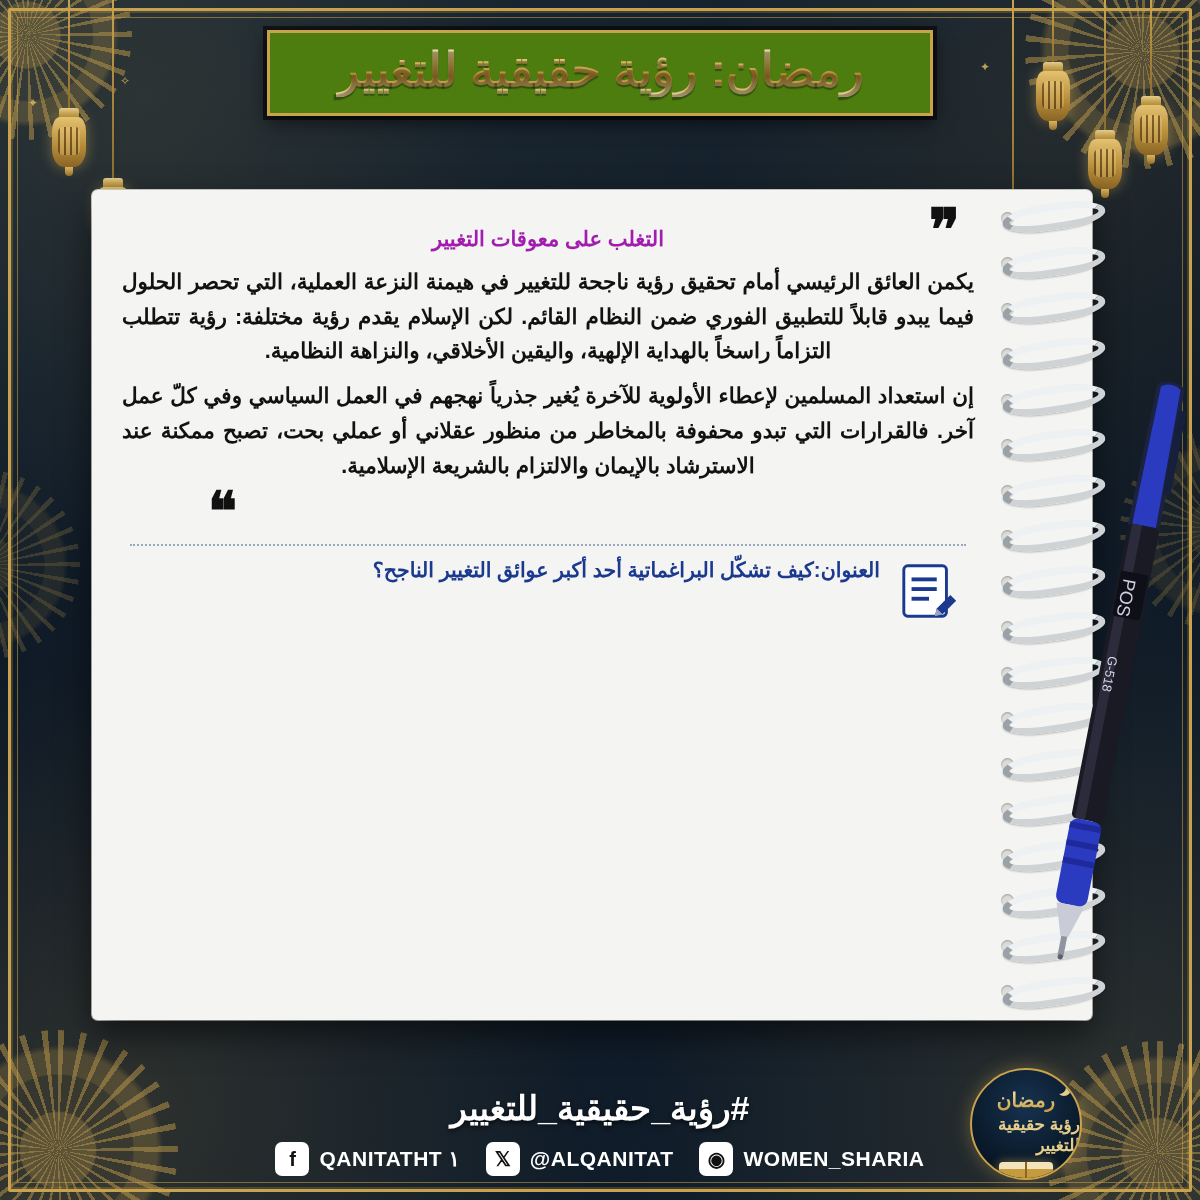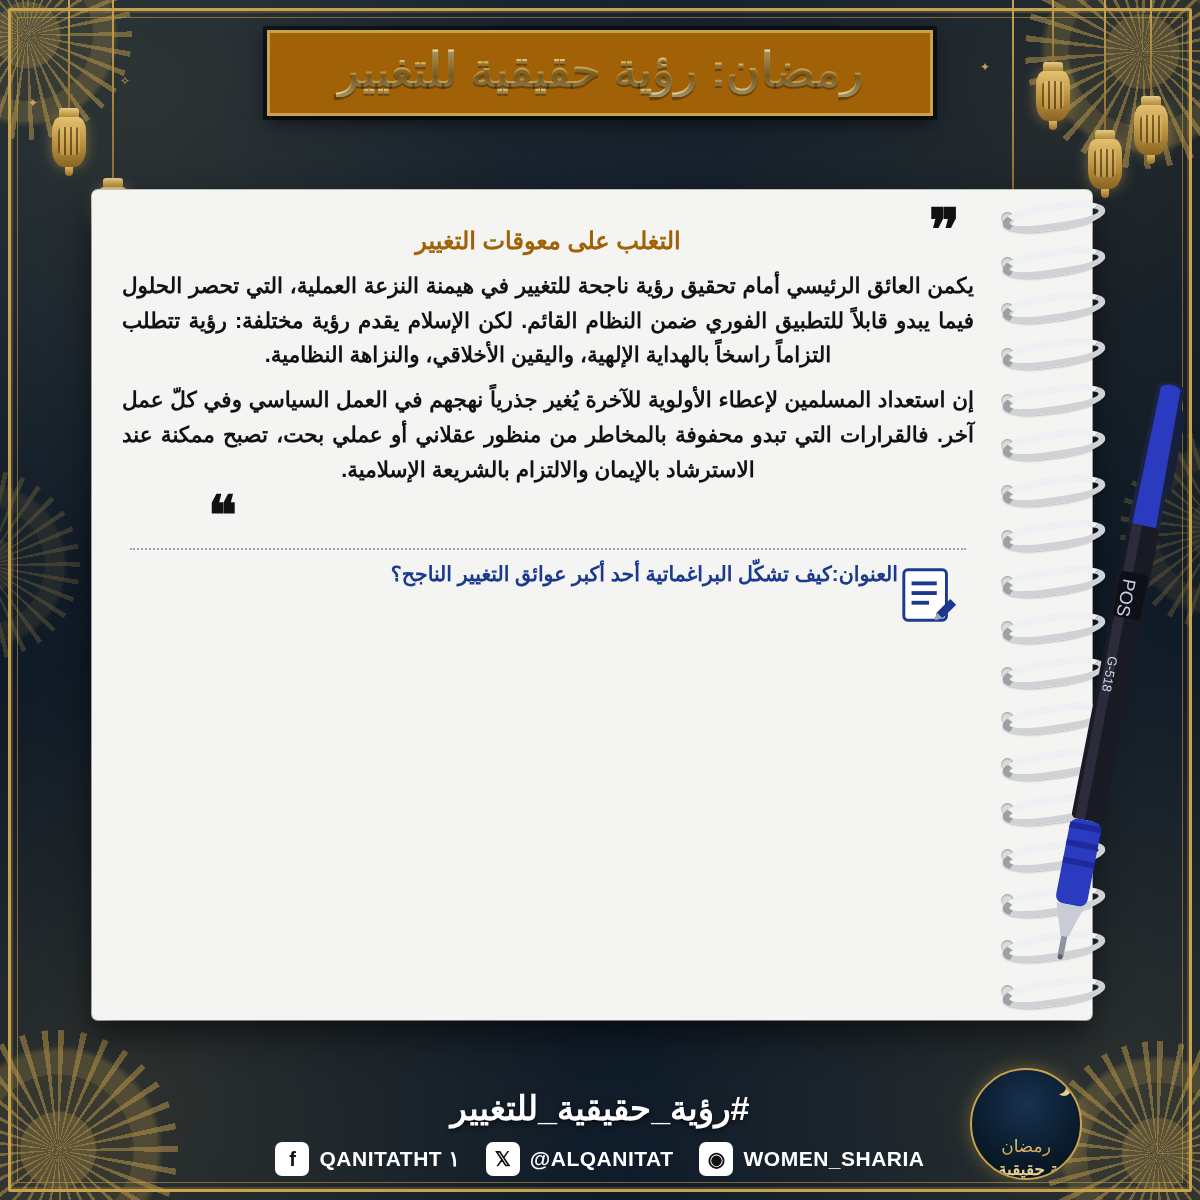--- a/index.html
+++ b/index.html
@@ -104,21 +104,21 @@
   .star {
     position: absolute; color: #d8b45e; font-size: 12px; opacity: .85;
   }
 
   
   .title-wrap {
     position: absolute; top: 30px; left: 0; right: 0;
     display: flex; justify-content: center;
   }
   .title-plate {
-    background: #a16207;
+    background: #4d7c0f;
     border: 3px solid #c9a24d;
     padding: 10px 66px 16px;
     box-shadow: 0 0 0 4px rgba(0,0,0,.55), 0 6px 18px rgba(0,0,0,.6);
   }
   .title-text {
     font-family: "Liberation Sans", sans-serif;
     font-weight: bold;
     font-size: 47px;
     line-height: 1.15;
     letter-spacing: .5px;
@@ -171,22 +171,22 @@
   }
 
   .quote-top {
     font-size: 58px; line-height: .6; color: #111;
     font-weight: bold; text-align: right; margin: 6px 14px 0 0;
     font-family: "Liberation Serif", serif;
   }
   .subhead {
     text-align: center;
     font-weight: bold;
-    font-size: 24px;
-    color: #a16207;
+    font-size: 21px;
+    color: #a21caf;
     margin: -22px 0 14px;
   }
   .body-text {
     color: #121212;
     font-weight: bold;
     font-size: 21.5px;
     line-height: 1.62;
     text-align: justify;
     text-align-last: center;
   }
@@ -195,21 +195,21 @@
   .quote-bottom {
     font-size: 54px; line-height: .6; color: #111; font-weight: bold;
     text-align: left; margin: 2px 0 0 86px;
     font-family: "Liberation Serif", serif;
   }
   .divider {
     margin: 16px 8px 12px;
     border-top: 2px dotted #9aa7c0;
   }
   .footer-note {
-    display: flex; align-items: flex-start; justify-content: flex-start; 
+    display: flex; align-items: flex-start; justify-content: flex-start; gap: 18px;
     padding: 0 14px;
   }
   .footer-texts { flex: 1; }
   .note-title {
     color: #1b3a8f; font-weight: bold; font-size: 20.5px; text-align: right;
   }
   .note-author {
     color: #111; font-weight: bold; font-size: 20px; text-align: right; margin-top: 14px;
   }
   .note-icon {
@@ -255,23 +255,23 @@
     width: 112px; height: 112px; border-radius: 50%;
     background:
       radial-gradient(circle at 50% 32%, #17324f 0%, #0a1b2c 60%, #05101b 100%);
     border: 2px solid #c9a24d;
     box-shadow: 0 0 18px rgba(201,162,77,.4);
     overflow: hidden;
     display: flex; flex-direction: column; align-items: center; justify-content: flex-start;
     padding-top: 18px;
   }
   .badge .b1 {
-    font-size: 17px; font-weight: normal;
+    font-size: 20px; font-weight: bold;
     background: linear-gradient(180deg,#ffe9ab,#c69a3f);
-    -webkit-background-clip: text; background-clip: text; -webkit-text-fill-color: transparent; color: transparent; margin-top: 48px;
+    -webkit-background-clip: text; background-clip: text; -webkit-text-fill-color: transparent; color: transparent;
   }
   .badge .b2 {
     font-size: 17px; font-weight: bold; color: #e6cd8c; margin-top: 2px;
   }
   .badge .book {
     margin-top: 6px; width: 54px; height: 30px;
     background: linear-gradient(180deg,#f3e3bb 0 46%, #c69a3f 46% 100%);
     border-radius: 4px 4px 2px 2px;
     box-shadow: 0 0 10px rgba(201,162,77,.6);
     position: relative;

